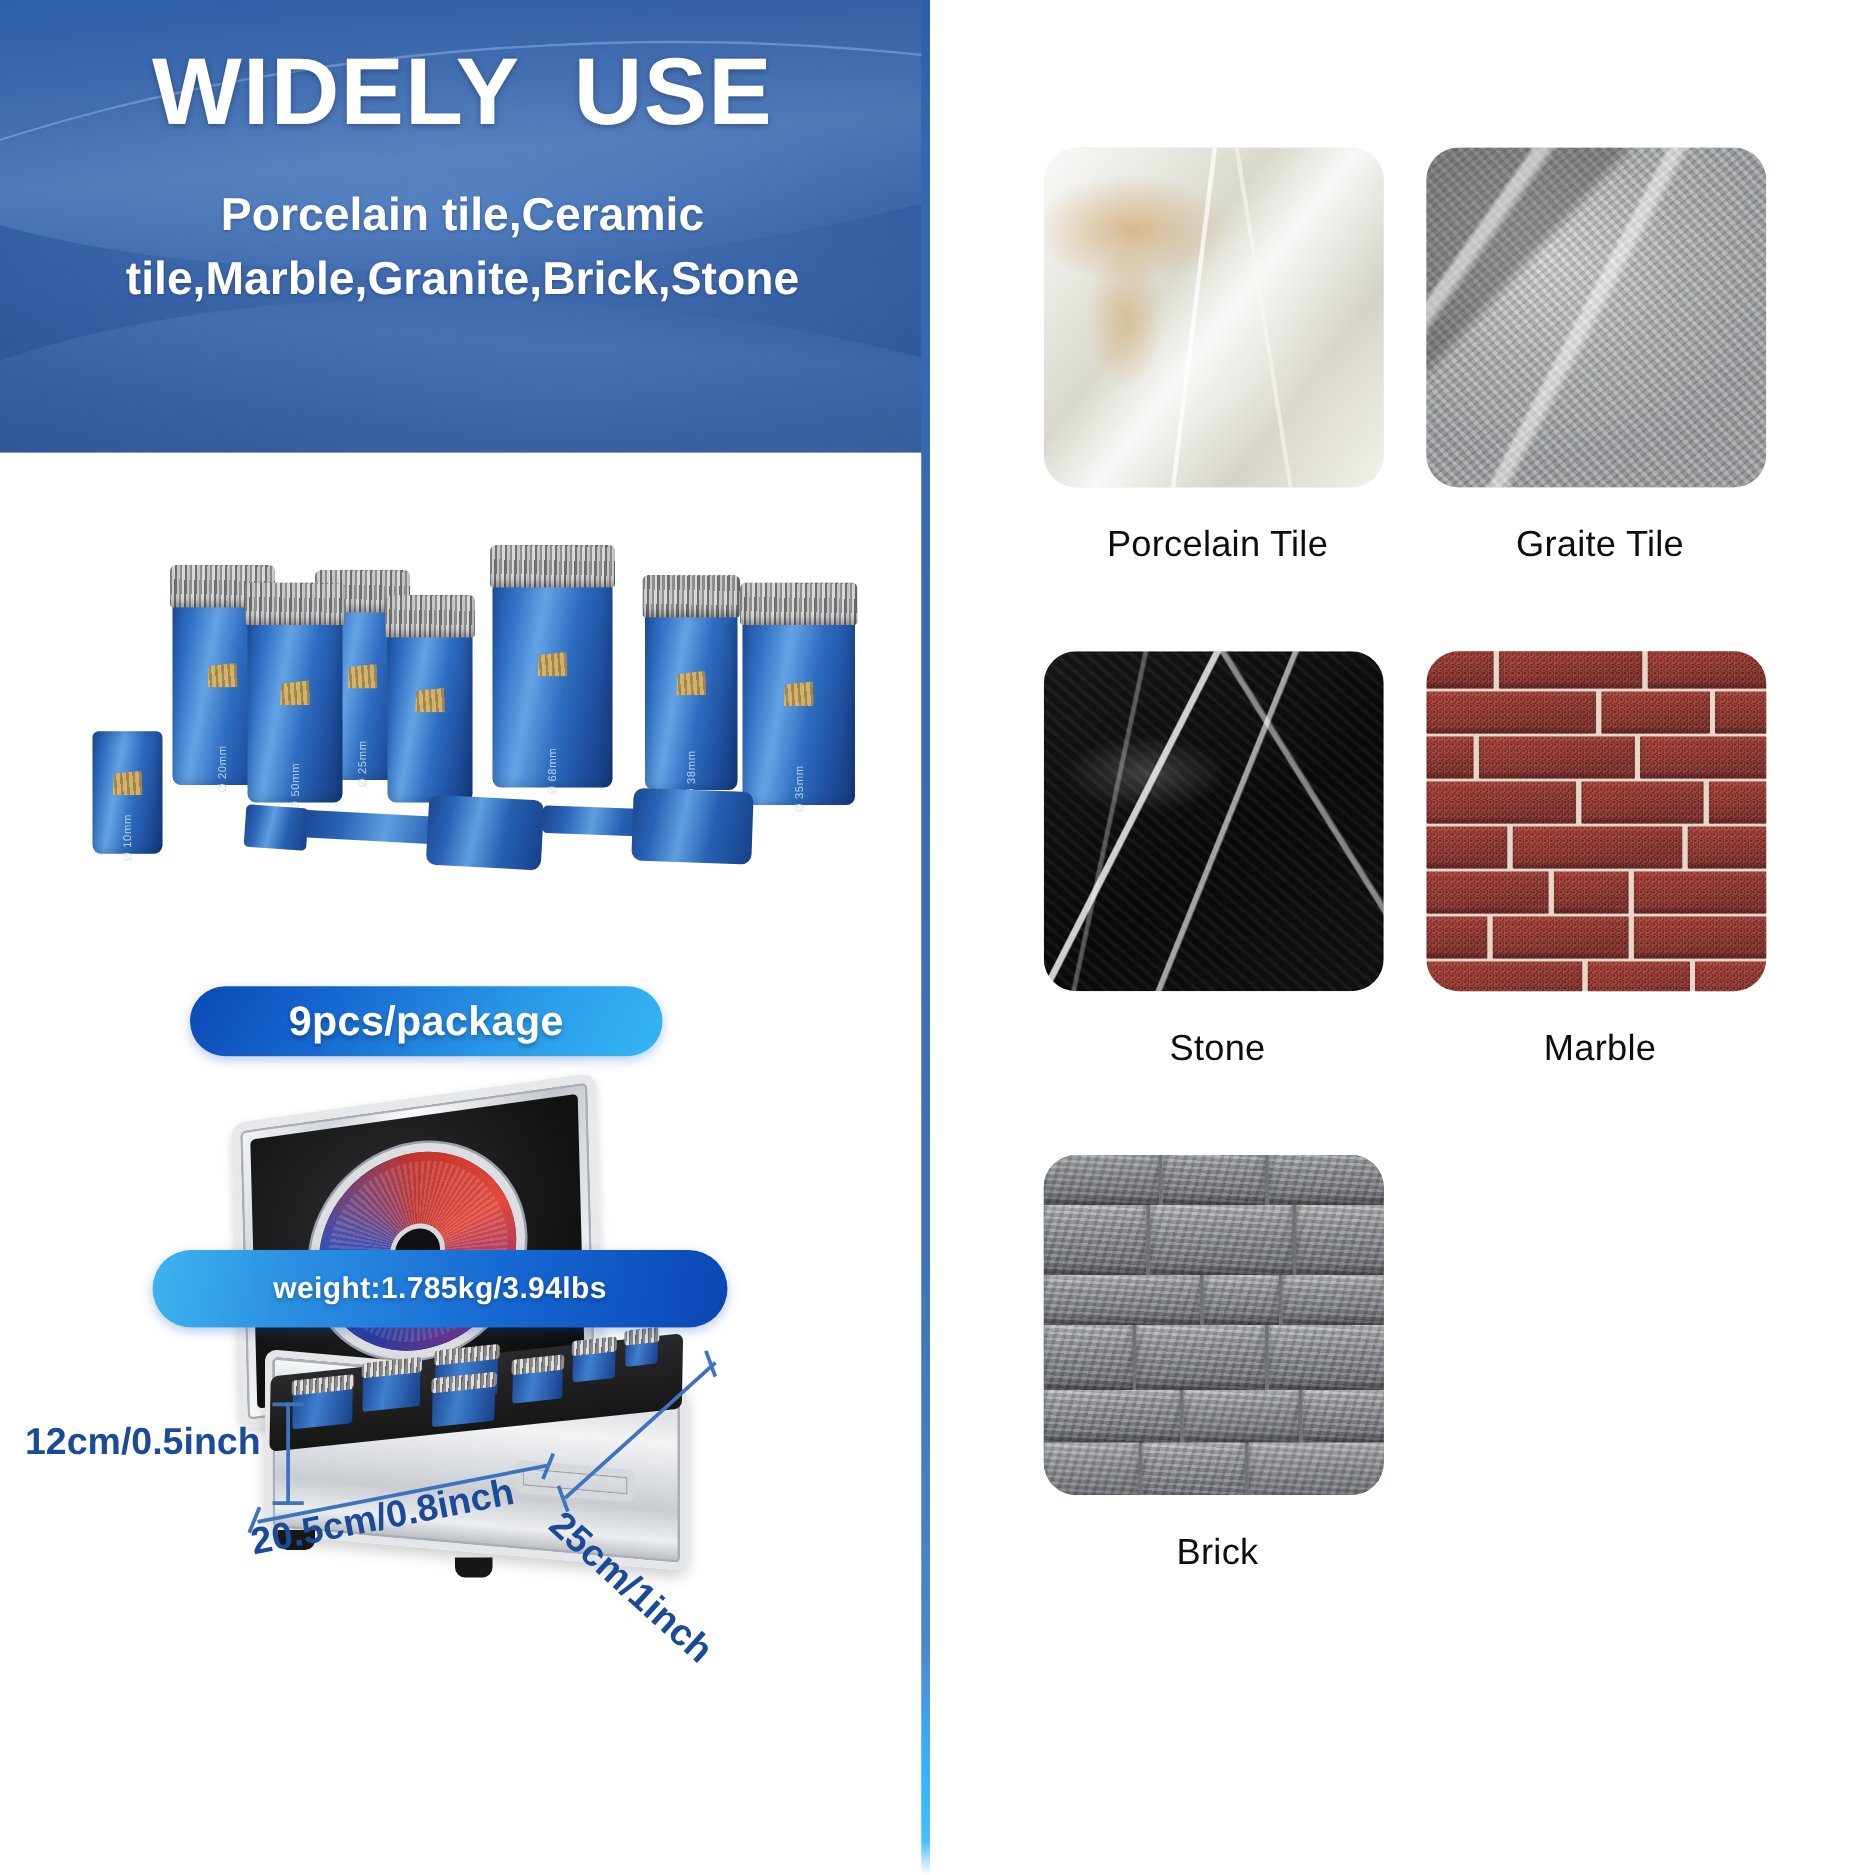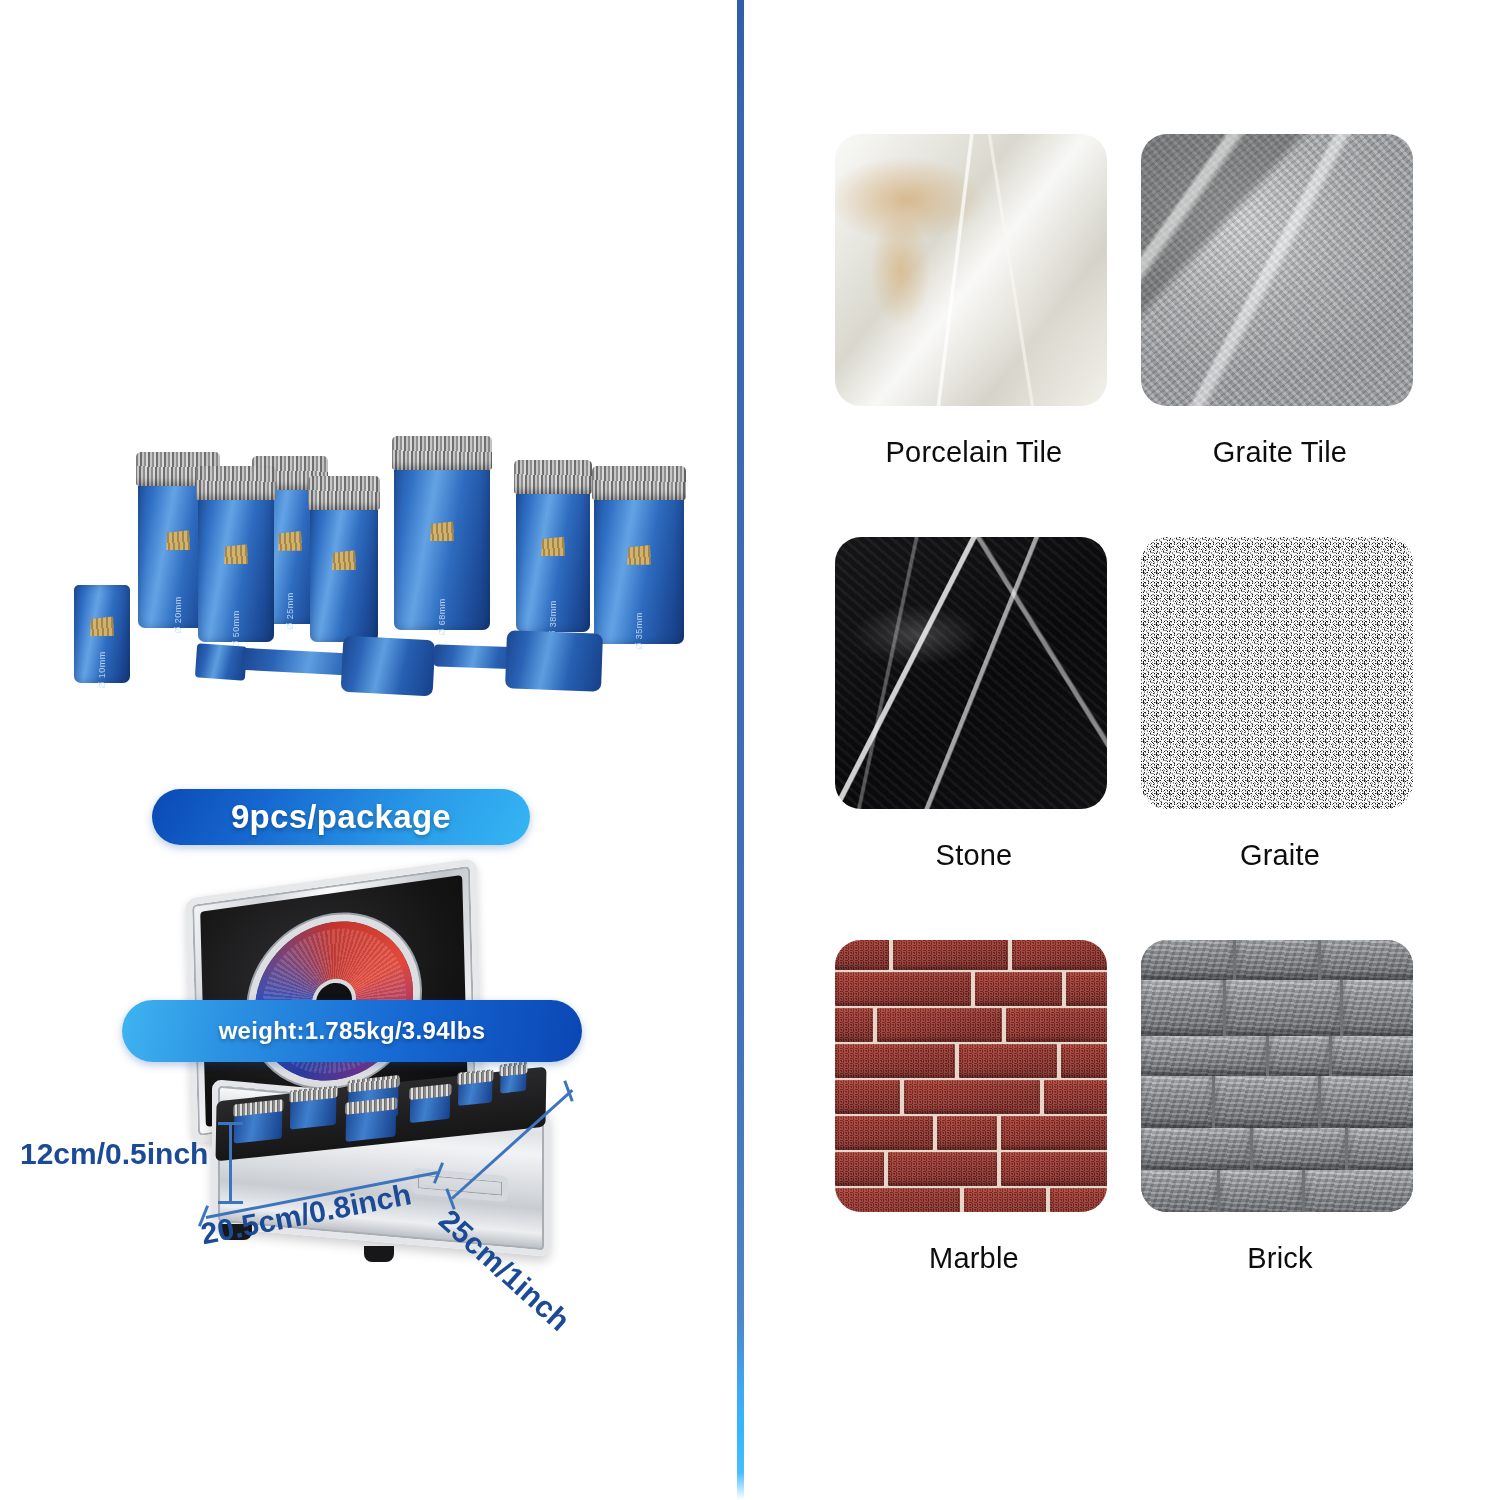--- a/index.html
+++ b/index.html
@@ -297,21 +297,21 @@
   .rule-w { left: 206px; top: 1216px; width: 236px; height: 3px; transform: rotate(-11deg); transform-origin: left center; }
   .rule-w-cap-l { left: 202px; top: 1205px; width: 3px; height: 22px; transform: rotate(22deg); transform-origin: center; }
   .rule-w-cap-r { left: 437px; top: 1162px; width: 3px; height: 22px; transform: rotate(22deg); transform-origin: center; }
   .rule-d { left: 452px; top: 1197px; width: 162px; height: 3px; transform: rotate(-42deg); transform-origin: left center; }
   .rule-d-cap-l { left: 449px; top: 1188px; width: 3px; height: 22px; transform: rotate(-20deg); transform-origin: center; }
   .rule-d-cap-r { left: 567px; top: 1080px; width: 3px; height: 22px; transform: rotate(-20deg); transform-origin: center; }
 
   
   .right-col {
     position: absolute;
-    left: 800px; top: 16px;
+    left: 800px; top: 0;
     width: 700px; height: 1279px;
     padding: 118px 60px 0 35px;
   }
   .swatch-grid {
     display: grid;
     grid-template-columns: 278px 278px;
     column-gap: 28px;
     row-gap: 68px;
   }
   .swatch-cell { width: 278px; }
@@ -422,20 +422,32 @@
       repeating-linear-gradient(-74deg, rgba(0,0,0,0.10) 0 3px, rgba(255,255,255,0.07) 3px 7px),
       linear-gradient(178deg, #b9bcbf 0%, #9a9da1 30%, #7e8186 70%, #6a6d71 100%);
     box-shadow: inset 0 -4px 6px rgba(0,0,0,0.35), inset 0 3px 4px rgba(255,255,255,0.16);
   }
 </style>
 </head>
 <body>
 
 <div class="page">
 
+  <div class="banner">
+    <div class="banner-swoosh-a"></div>
+    <div class="banner-swoosh-b"></div>
+    <div class="banner-swoosh-c"></div>
+    <div class="banner-inner">
+      <div class="banner-title">WIDELY  USE</div>
+      <div class="banner-sub">
+        <div>Porcelain tile,Ceramic</div>
+        <div>tile,Marble,Granite,Brick,Stone</div>
+      </div>
+    </div>
+  </div>
 
   <div class="v-divider"></div>
   <div class="v-divider-tip"></div>
 
   <div class="left-col">
 
     <div class="bits-stage">
 
       <div class="bit" style="left:92px;  top:38px;  width:80px;  height:150px;">
         <div class="crown"></div>
@@ -538,24 +550,20 @@
       <div class="swatch-cell">
         <div class="swatch tex-ceramic"></div>
         <div class="swatch-label">Graite Tile</div>
       </div>
 
       <div class="swatch-cell">
         <div class="swatch tex-marble"></div>
         <div class="swatch-label">Stone</div>
       </div>
 
-      <div class="swatch-cell">
-        <div class="swatch tex-granite"></div>
-        <div class="swatch-label">Graite</div>
-      </div>
 
       <div class="swatch-cell">
         <div class="swatch tex-brick" id="brick-swatch">
             <div class="brick-row" style="top: -4px;">
               <div class="brick-unit" style="flex: 0 0 20%;"></div>
               <div class="brick-unit" style="flex: 0 0 42%;"></div>
               <div class="brick-unit" style="flex: 0 0 38%;"></div>
             </div>
             <div class="brick-row" style="top: 32px;">
               <div class="brick-unit" style="flex: 0 0 50%;"></div>

